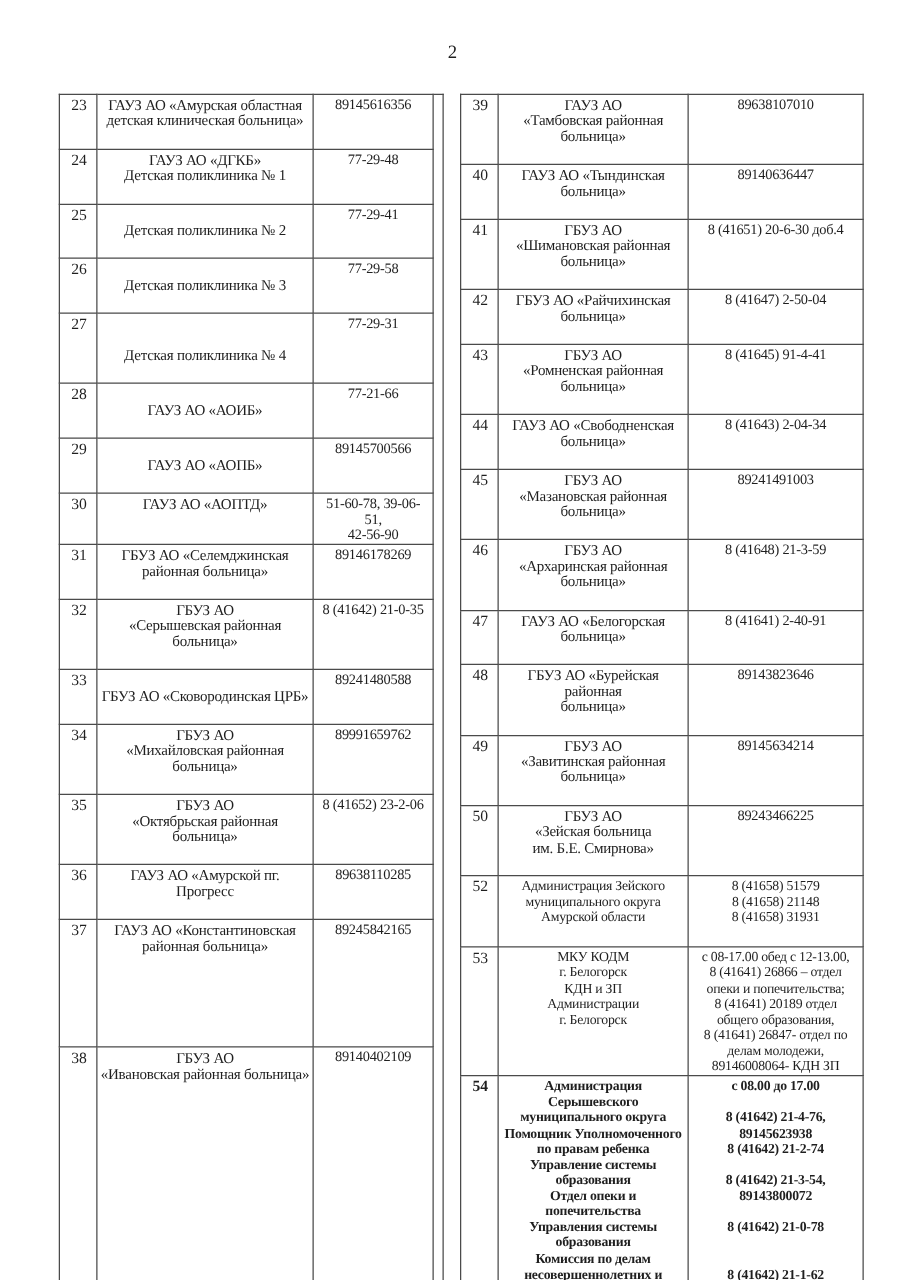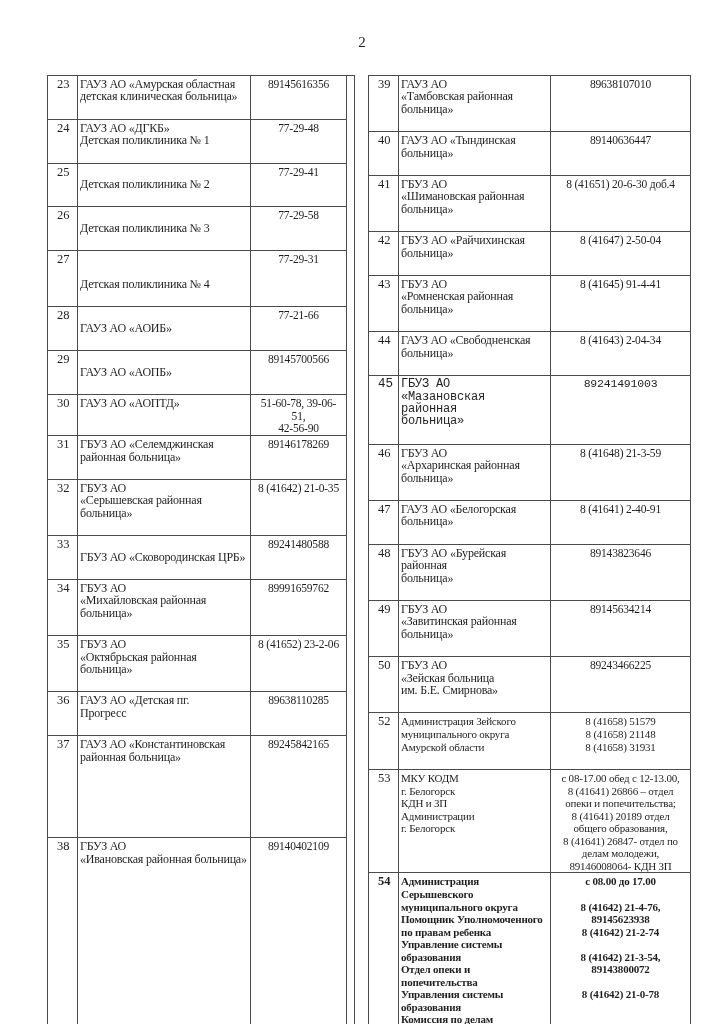--- a/index.html
+++ b/index.html
@@ -30,21 +30,21 @@
     vertical-align:top;
     white-space:pre-line;
     overflow:hidden;
   }
   td.num {
     text-align:left;
     padding:2px 0 0 9px;
     font-size:12.5px; line-height:13px;
   }
   td.name {
-    text-align:left;
+    text-align:center;
     padding:2px 2px 16px 2px;
     font-size:12px; line-height:12.4px;
     letter-spacing:-0.2px;
   }
   td.phone {
     text-align:center;
     padding:2px 2px 0 2px;
     font-size:11.5px; line-height:12.4px;
     letter-spacing:-0.2px;
   }
@@ -150,21 +150,21 @@
           </tr>
           <tr style="height: 38px;">
             <td class="num">35</td>
             <td class="name">ГБУЗ АО
 «Октябрьская районная
 больница»</td>
             <td class="phone">8 (41652) 23-2-06</td>
           </tr>
           <tr style="height: 38px;">
             <td class="num">36</td>
-            <td class="name">ГАУЗ АО «Детская пг.
+            <td class="name">ГАУЗ АО «Амурской пг.
 Прогресс</td>
             <td class="phone">89638110285</td>
           </tr>
           <tr style="height: 102px;">
             <td class="num">37</td>
             <td class="name">ГАУЗ АО «Константиновская
 районная больница»</td>
             <td class="phone">89245842165</td>
           </tr>
           <tr style="height: 215px;">
@@ -217,21 +217,21 @@
 «Ромненская районная
 больница»</td>
           <td class="phone">8 (41645) 91-4-41</td>
         </tr>
         <tr style="height: 25px;">
           <td class="num">44</td>
           <td class="name">ГАУЗ АО «Свободненская
 больница»</td>
           <td class="phone">8 (41643) 2-04-34</td>
         </tr>
-        <tr style="height: 39px; font-family: Liberation Mono, monospace;">
+        <tr style="height: 39px;">
           <td class="num">45</td>
           <td class="name">ГБУЗ АО
 «Мазановская районная
 больница»</td>
           <td class="phone">89241491003</td>
         </tr>
         <tr style="height: 40px;">
           <td class="num">46</td>
           <td class="name">ГБУЗ АО
 «Архаринская районная

